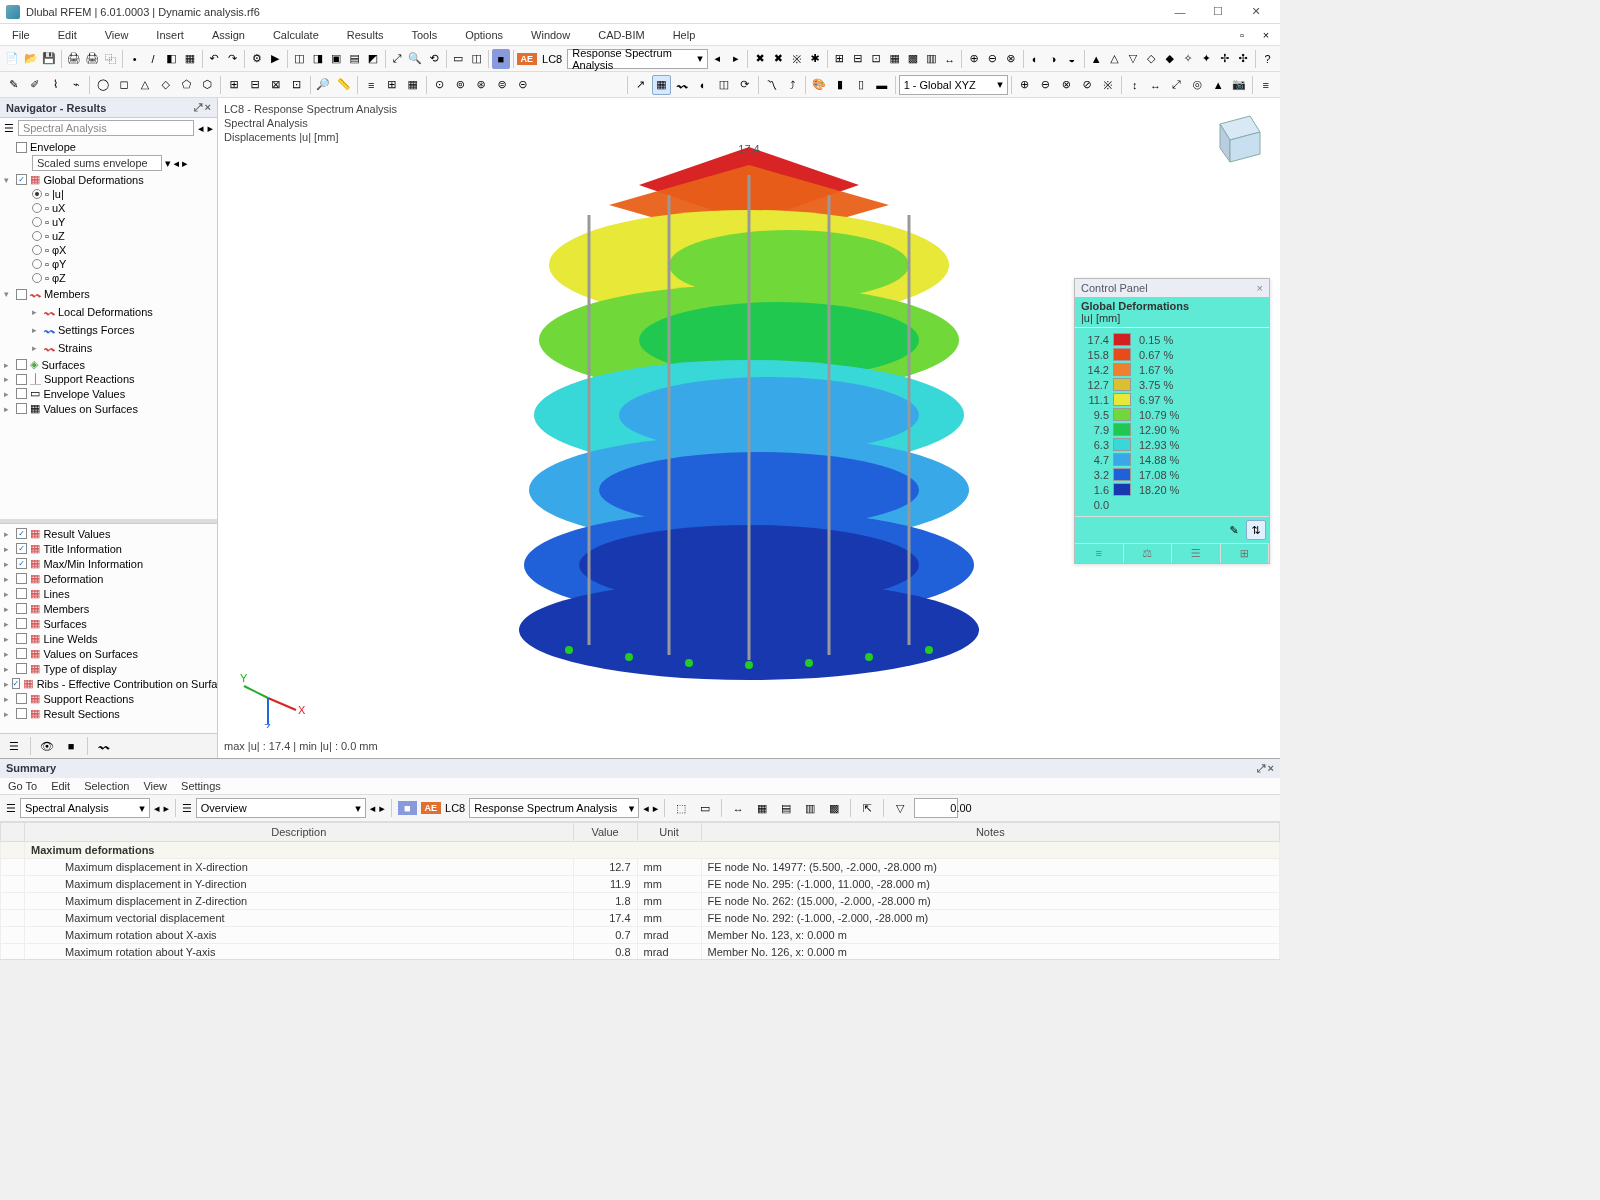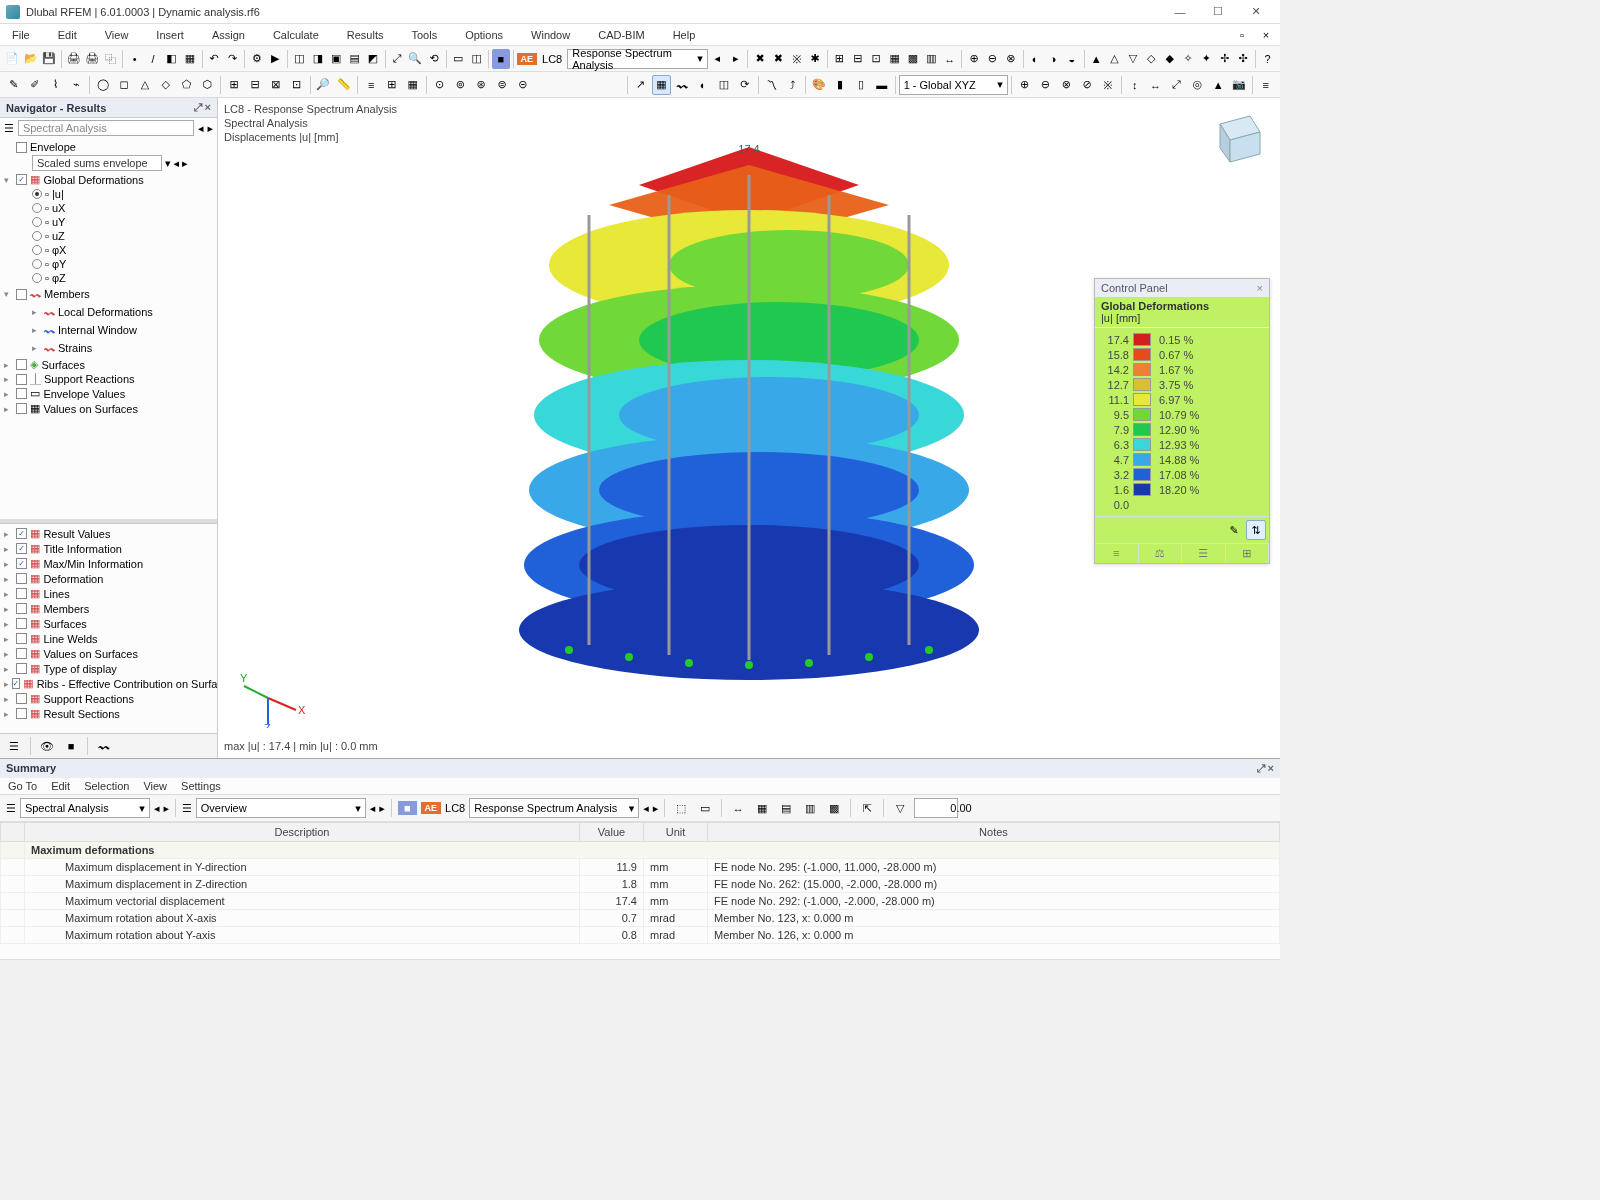--- a/index.html
+++ b/index.html
@@ -32,21 +32,21 @@
 .radio { width: 10px; height: 10px; border: 1px solid #888; border-radius: 50%; display:inline-flex; align-items:center; justify-content:center;}
 .radio.on::after { content:""; width:4px; height:4px; background:#333; border-radius:50%;}
 .expand { width: 9px; color: #888; font-size: 9px;}
 .nav-bottom { border-top: 1px solid #ccc; }
 .nav-split { height: 4px; background: #ddd; cursor: row-resize; }
 .viewport { flex: 1; background: #fff; position: relative; }
 .vp-label { position: absolute; top: 4px; left: 6px; color: #444; line-height: 14px; }
 .vp-cube { position: absolute; top: 6px; right: 10px; width: 70px; height: 70px; }
 .vp-axes { position: absolute; left: 20px; bottom: 30px; width: 70px; height: 60px; }
 .vp-footer { position: absolute; left: 6px; bottom: 6px; color: #444; }
-.control-panel { position: absolute; right: 10px; top: 180px; width: 176px; background: #bef264; border: 1px solid #bbb; box-shadow: 0 1px 4px rgba(0,0,0,0.15); }
+.control-panel { position: absolute; right: 10px; top: 180px; width: 196px; background: #5eead4; border: 1px solid #bbb; box-shadow: 0 1px 4px rgba(0,0,0,0.15); }
 .cp-title { background: #eaeef4; padding: 3px 6px; color: #556; display:flex; }
 .cp-title-x { margin-left:auto; color:#888;}
 .cp-sub { padding: 3px 6px; font-weight: bold; color: #333; border-bottom: 1px solid #eee; }
 .cp-legend { padding: 4px 6px; }
 .cp-row { display: flex; align-items: center; gap: 4px; font-size: 10px; padding: 1px 0; }
 .leg-val { width: 28px; text-align: right; color: #444;}
 .leg-sw { width: 18px; height: 13px; border:1px solid #999;}
 .leg-pct { color: #444; margin-left:4px;}
 .cp-bot { border-top: 1px solid #ddd; padding: 3px; display: flex; gap: 2px; justify-content: flex-end; }
 .cp-tabs { border-top:1px solid #ddd; display:flex;}
@@ -319,21 +319,21 @@
           <span>Members</span>
         </div>
       <div class="tree-item indent-2">
           <span class="expand">▸</span>
           <span style="color:#c44;">〰</span>
           <span>Local Deformations</span>
         </div>
       <div class="tree-item indent-2">
           <span class="expand">▸</span>
           <span style="color:#36c;">〰</span>
-          <span>Internal Window</span>
+          <span>Settings Forces</span>
         </div>
       <div class="tree-item indent-2">
           <span class="expand">▸</span>
           <span style="color:#c44;">〰</span>
           <span>Strains</span>
         </div>
       <div class="tree-item">
           <span class="expand">▸</span>
           <span class="chk"></span>
           <span style="color:#4a4;">◈</span>
@@ -673,20 +673,27 @@
         <th>Notes</th>
       </tr>
         </thead>
       <tbody id="sum-tbody">
           <tr class="section">
             <td></td>
             <td colspan="4">Maximum deformations</td>
           </tr>
           <tr>
             <td></td>
+            <td style="padding-left:40px">Maximum displacement in X-direction</td>
+            <td class="val">12.7</td>
+            <td>mm</td>
+            <td>FE node No. 14977: (5.500, -2.000, -28.000 m)</td>
+          </tr>
+          <tr>
+            <td></td>
             <td style="padding-left:40px">Maximum displacement in Y-direction</td>
             <td class="val">11.9</td>
             <td>mm</td>
             <td>FE node No. 295: (-1.000, 11.000, -28.000 m)</td>
           </tr>
           <tr>
             <td></td>
             <td style="padding-left:40px">Maximum displacement in Z-direction</td>
             <td class="val">1.8</td>
             <td>mm</td>

